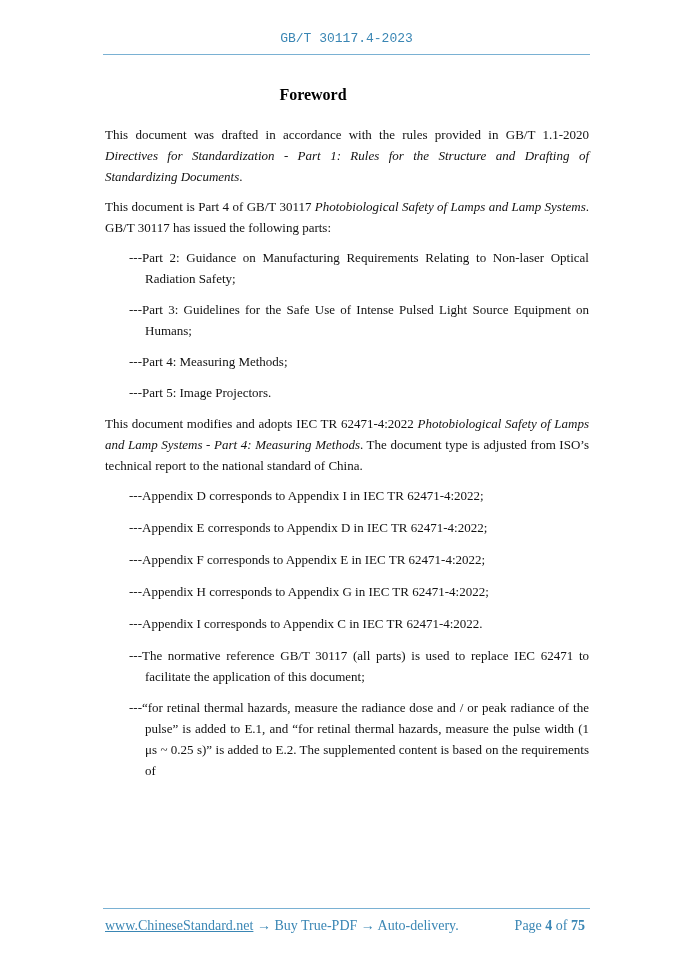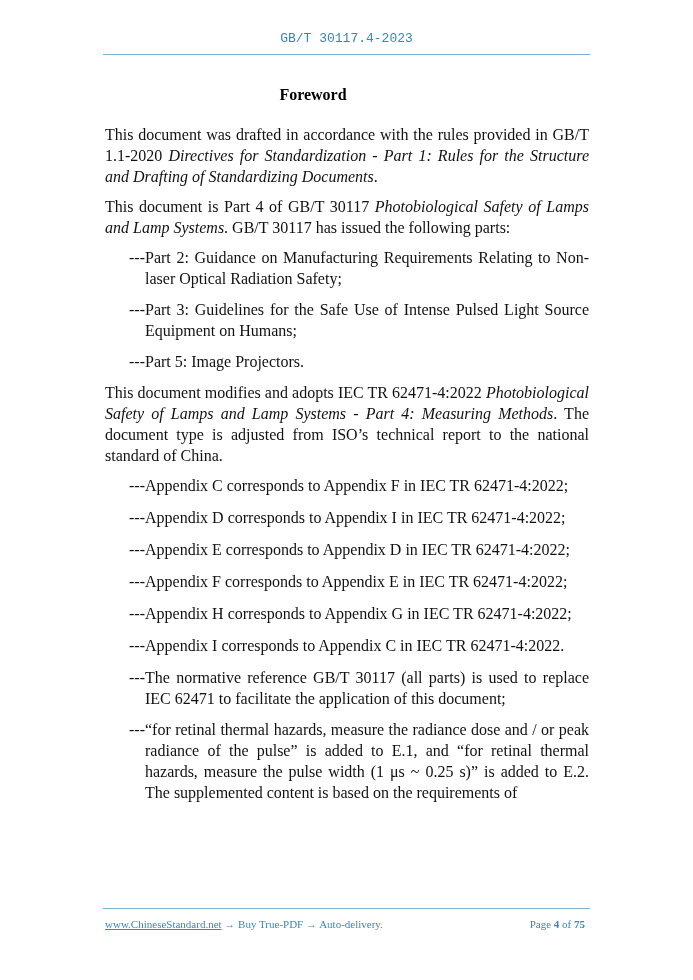--- a/index.html
+++ b/index.html
@@ -15,61 +15,61 @@
     .header-rule {
       position: absolute; top: 54px; left: 103px; width: 487px; height: 0;
       border-top: 1px solid #7ab1d3;
     }
     .page-title {
       position: absolute; top: 86px; left: 0; width: 626px; text-align: center;
       font-size: 16px; font-weight: bold; color: #000;
     }
     .content {
       position: absolute; top: 124px; left: 105px; width: 484px;
-      font-size: 16px; line-height: 21px;
+      font-size: 13px; line-height: 21px;
     }
     .p { text-align: justify; margin: 0 0 9px 0; }
     .li {
       text-align: justify; margin: 0 0 10px 24px; padding-left: 16px; text-indent: -16px;
     }
     .li.short { margin-bottom: 11px; }
     i { font-style: italic; }
     .footer-rule {
       position: absolute; top: 908px; left: 103px; width: 487px; height: 0;
       border-top: 1px solid #7ab1d3;
     }
     .footer {
       position: absolute; top: 918px; left: 105px; width: 484px;
-      font-size: 11px; color: #3a86b4;
+      font-size: 14px; color: #3a86b4;
     }
     .footer a { color: #3a86b4; text-decoration: underline; }
     .footer .page { position: absolute; right: 4px; top: 0; margin-left: 36px; }
     .footer .page b { font-weight: bold; }
   </style>
 </head>
 <body>
 
 <div class="header-title">GB/T 30117.4-2023</div>
 <div class="header-rule"></div>
 
 <div class="page-title">Foreword</div>
 
 <div class="content">
   <p class="p"><span>This document was drafted in accordance with the rules provided in GB/T 1.1-2020 </span><i>Directives for Standardization - Part 1: Rules for the Structure and Drafting of Standardizing Documents</i><span>.</span></p>
 
   <p class="p"><span>This document is Part 4 of GB/T 30117 </span><i>Photobiological Safety of Lamps and Lamp Systems</i><span>. GB/T 30117 has issued the following parts:</span></p>
 
   <div class="li">---Part 2: Guidance on Manufacturing Requirements Relating to Non-laser Optical Radiation Safety;</div>
   <div class="li">---Part 3: Guidelines for the Safe Use of Intense Pulsed Light Source Equipment on Humans;</div>
+  <div class="li">---Part 4: Measuring Methods;</div>
   <div class="li">---Part 5: Image Projectors.</div>
 
   <p class="p"><span>This document modifies and adopts IEC TR 62471-4:2022 </span><i>Photobiological Safety of Lamps and Lamp Systems - Part 4: Measuring Methods</i><span>. The document type is adjusted from ISO’s technical report to the national standard of China.</span></p>
 
 
-  <div class="li short">---Appendix C corresponds to Appendix F in IEC TR 62471-4:2022;</div>
   <div class="li short">---Appendix D corresponds to Appendix I in IEC TR 62471-4:2022;</div>
   <div class="li short">---Appendix E corresponds to Appendix D in IEC TR 62471-4:2022;</div>
   <div class="li short">---Appendix F corresponds to Appendix E in IEC TR 62471-4:2022;</div>
   <div class="li short">---Appendix H corresponds to Appendix G in IEC TR 62471-4:2022;</div>
   <div class="li short">---Appendix I corresponds to Appendix C in IEC TR 62471-4:2022.</div>
 
 
   <div class="li">---The normative reference GB/T 30117 (all parts) is used to replace IEC 62471 to facilitate the application of this document;</div>
   <div class="li">---“for retinal thermal hazards, measure the radiance dose and / or peak radiance of the pulse” is added to E.1, and “for retinal thermal hazards, measure the pulse width (1 μs ~ 0.25 s)” is added to E.2. The supplemented content is based on the requirements of</div>
 </div>

